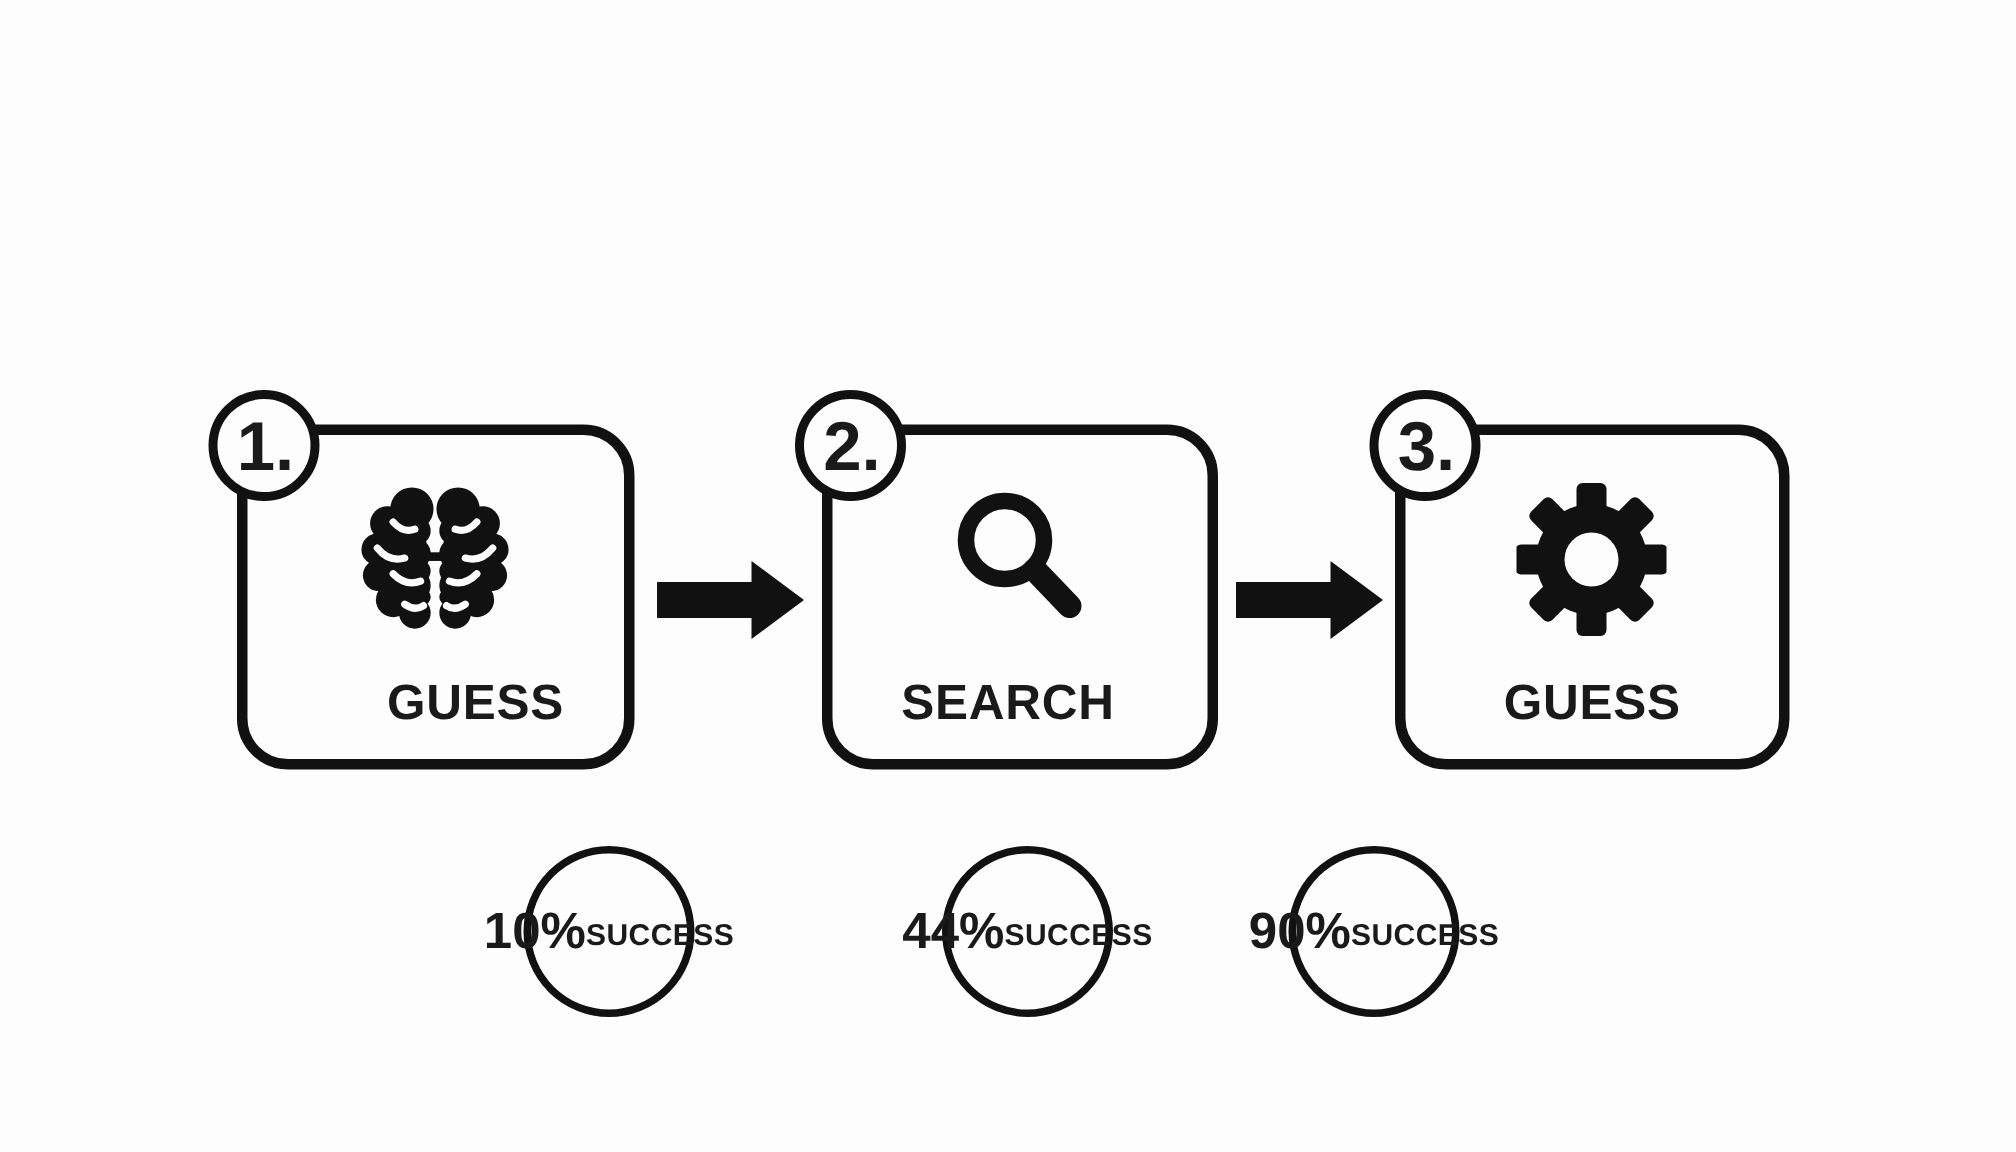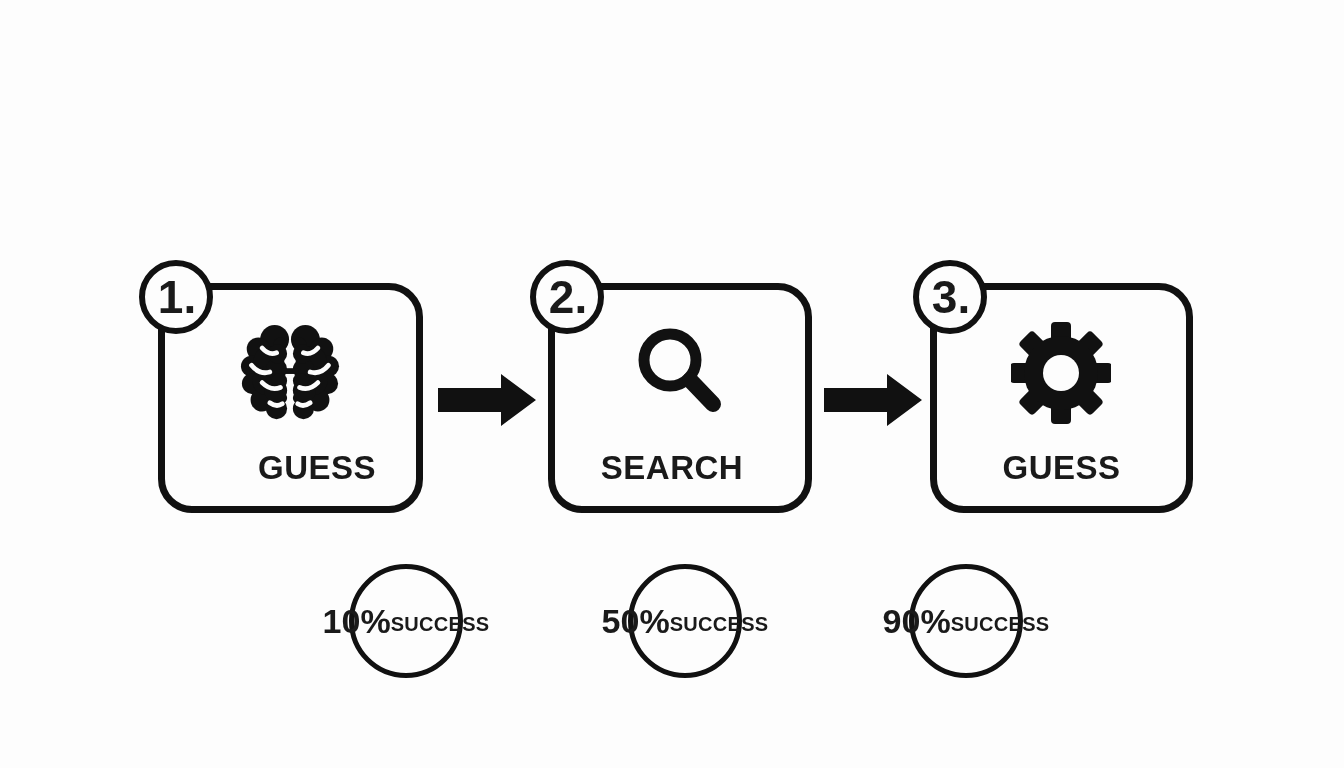--- a/index.html
+++ b/index.html
@@ -46,21 +46,21 @@
   .arrow-1 { left:438px; }
   .arrow-2 { left:824px; }
   .success-circle {
     position:absolute; top:564px; width:114px; height:114px;
     border:5px solid #111; border-radius:50%; background:#fdfdfd;
     box-sizing:border-box;
     display:flex; flex-direction:row; align-items:center; justify-content:center;
   }
   .suc-1 { left:349px; }
   .suc-2 { left:628px; }
-  .suc-3 { left:909px; }
+  .suc-3 { left:859px; }
   .success-rate { font-size:34px; font-weight:700; line-height:1; }
   .success-word { font-size:20px; font-weight:700; line-height:1.1; margin-top:5px; letter-spacing:0.3px; }
   .bw { fill:none; stroke:#fdfdfd; stroke-width:5; stroke-linecap:round; }
   .ink { fill:#111; }
 </style>
 </head>
 <body>
 
 <div class="canvas">
 
@@ -134,21 +134,21 @@
     </g>
     <circle cx="50" cy="50" r="18" fill="#fdfdfd"></circle>
   </svg>
   <div class="step-label label-3">GUESS</div>
 
   <div class="success-circle suc-1">
     <div class="success-rate">10%</div>
     <div class="success-word">SUCCESS</div>
   </div>
   <div class="success-circle suc-2">
-    <div class="success-rate">50%</div>
+    <div class="success-rate">44%</div>
     <div class="success-word">SUCCESS</div>
   </div>
   <div class="success-circle suc-3">
     <div class="success-rate">90%</div>
     <div class="success-word">SUCCESS</div>
   </div>
 
 </div>
 
 </body></html>

